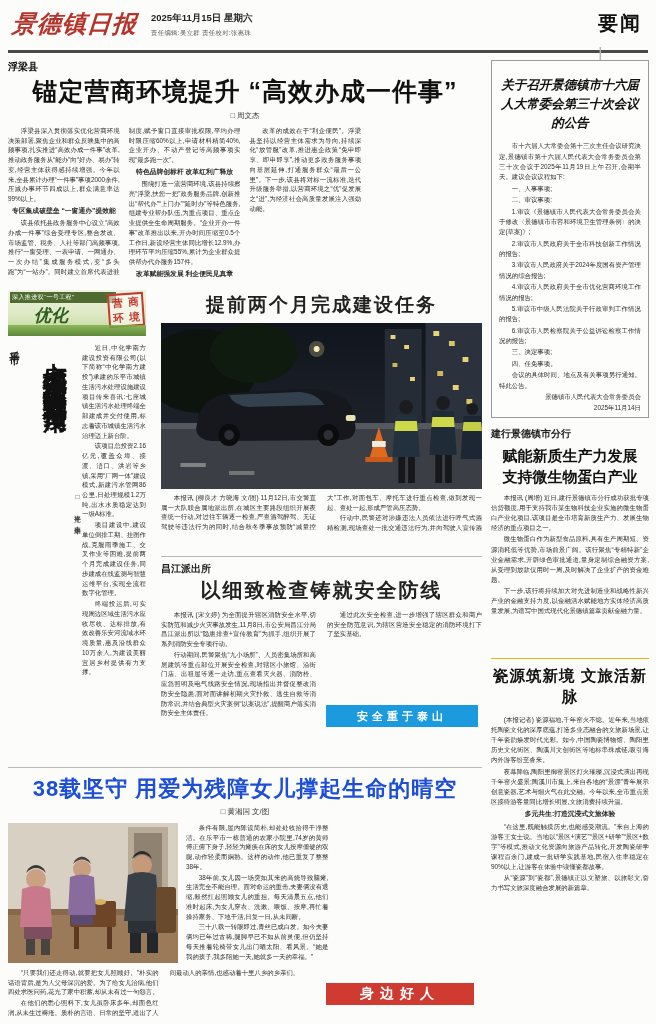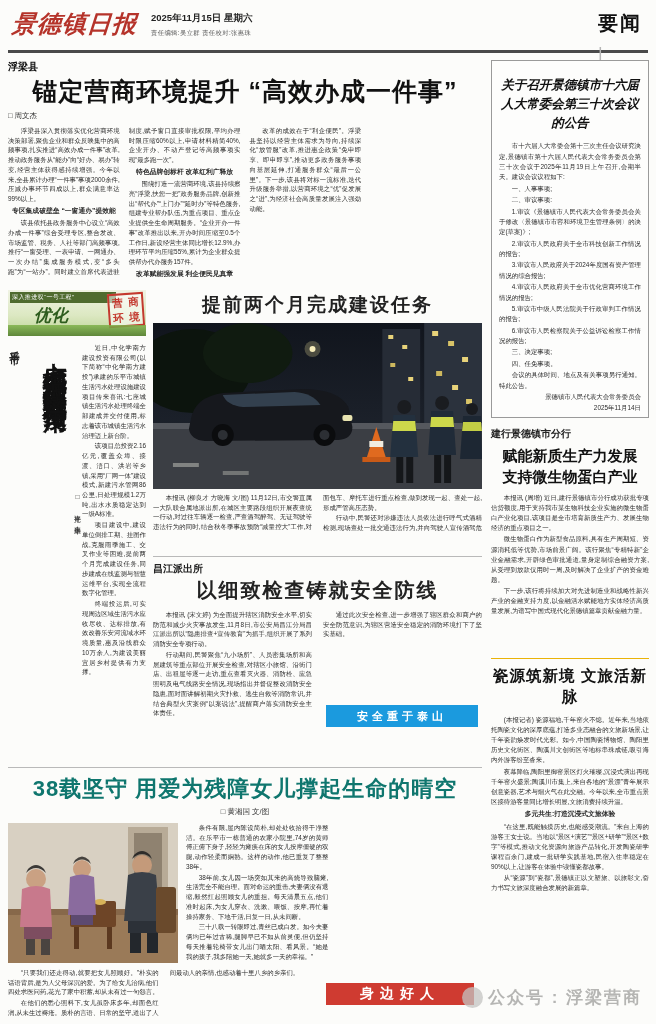--- a/index.html
+++ b/index.html
@@ -22,25 +22,25 @@
   .cols{display:flex;gap:9px;padding:0 2px;}
   .left-main{width:474px;flex:none;}
   .sidebar{width:158px;flex:none;}
   p{margin:0 0 1px 0;text-indent:2em;}
   p.h{text-indent:0;text-align:center;font-weight:700;margin:2px 0;}
   p.r{text-align:right;text-indent:0;}
   .smallbody{font-size:6.4px;line-height:1.52;text-align:justify;color:#2c2c2c;}
   
   .kicker{font-size:10px;font-weight:700;color:#111;}
   .main-title{font-size:25px;font-weight:900;text-align:center;margin:1px 0 3px 0;letter-spacing:1px;color:#111;}
-  .byline{font-size:7.5px;color:#333;margin-bottom:5px;}
+  .byline{text-align:center;font-size:7.5px;color:#333;margin-bottom:5px;}
   .main-body{column-count:4;column-gap:9px;column-fill:auto;height:156px;overflow:hidden;}
   .main-body p.h{font-size:6.8px;}
   
-  .mid-row{display:flex;gap:7px;margin-top:8px;height:468px;}
+  .mid-row{display:flex;gap:15px;margin-top:8px;height:468px;}
   .left-block{width:138px;flex:none;}
   .banner{position:relative;height:46px;background:linear-gradient(180deg,#f0f3e4 0%,#dce8c2 55%,#bcd494 100%);overflow:hidden;}
   .banner-strip{position:absolute;top:2px;left:2px;right:30px;background:#4f6b2f;color:#fff;
                 font-size:6px;padding:1px 2px;letter-spacing:.4px;white-space:nowrap;}
   .banner-script{position:absolute;left:26px;top:14px;font-size:17px;font-weight:900;color:#2e5d1e;
                  font-family:"DejaVu Serif",serif;font-style:italic;}
   .banner-seal{position:absolute;right:2px;top:3px;width:32px;height:30px;border:2px solid #c3392e;
                color:#c3392e;display:grid;grid-template-columns:1fr 1fr;align-items:center;
                font-size:10.5px;font-weight:900;text-align:center;line-height:1.2;
                background:rgba(255,255,255,.55);transform:rotate(-4deg);}
@@ -59,21 +59,21 @@
   .photo-night{width:100%;height:166px;display:block;}
   .traffic-caption{column-count:2;column-gap:11px;column-fill:auto;height:56px;overflow:hidden;margin-top:4px;}
   .cj{position:relative;border-top:1px solid #b9b9b9;margin-top:7px;padding-top:5px;}
   .cj-kicker{font-size:10px;font-weight:700;}
   .cj-title{font-size:20px;font-weight:900;text-align:center;margin:1px 0 6px 0;letter-spacing:2px;}
   .cj-body{column-count:2;column-gap:11px;column-fill:auto;height:120px;overflow:hidden;}
   .badge-blue{position:absolute;right:4px;bottom:3px;width:152px;height:22px;color:#fff;
               font-size:11px;font-weight:700;display:flex;align-items:center;justify-content:center;letter-spacing:4px;}
   
   .care{position:relative;border-top:1px solid #b9b9b9;margin-top:9px;padding-top:6px;}
-  .care-title{font-size:22px;font-weight:900;text-align:center;letter-spacing:1px;color:#0f766e;}
+  .care-title{font-size:22px;font-weight:900;text-align:center;letter-spacing:1px;color:#1d4ed8;}
   .care-byline{font-size:7.5px;text-align:center;margin:3px 0 6px 0;color:#333;}
   .care-row{display:flex;gap:8px;}
   .photo-family{width:170px;height:140px;flex:none;display:block;}
   .care-body{flex:1;column-count:2;column-gap:11px;column-fill:auto;height:140px;overflow:hidden;}
   .care-body2{column-count:3;column-gap:11px;column-fill:auto;height:52px;overflow:hidden;margin-top:5px;}
   .badge-red{position:absolute;left:318px;bottom:15px;width:148px;height:22px;color:#fff;
              font-size:14px;font-weight:700;display:flex;align-items:center;justify-content:center;letter-spacing:6px;}
   
   .notice{border:1px solid #9a9a9a;padding:9px 7px;height:358px;box-sizing:border-box;background:#fdfdfc;}
   .notice-title{font-size:12.5px;font-weight:900;text-align:center;line-height:1.5;margin:6px 0 9px 0;color:#111;font-style:italic;}
@@ -328,17 +328,13 @@
             <p>(本报记者) 瓷源福地,千年窑火不熄。近年来,当地依托陶瓷文化的深厚底蕴,打造多业态融合的文旅新场景,让千年瓷韵焕发时代光彩。如今,中国陶瓷博物馆、陶阳里历史文化街区、陶溪川文创街区等地标串珠成链,吸引海内外游客纷至沓来。</p>
             <p>夜幕降临,陶阳里御窑景区灯火璀璨,沉浸式演出再现千年窑火盛景;陶溪川市集上,来自各地的“景漂”青年展示创意瓷器,艺术与烟火气在此交融。今年以来,全市重点景区接待游客量同比增长明显,文旅消费持续升温。</p>
             <p class="h">多元共生:打造沉浸式文旅体验</p>
             <p>“在这里,既能触摸历史,也能感受潮流。”来自上海的游客王女士说。当地以“景区+演艺”“景区+研学”“景区+数字”等模式,推动文化资源向旅游产品转化,开发陶瓷研学课程百余门,建成一批研学实践基地,民宿入住率稳定在90%以上,让游客在体验中读懂瓷都故事。</p>
             <p>从“瓷源”到“瓷都”,景德镇正以文塑旅、以旅彰文,奋力书写文旅深度融合发展的新篇章。</p>
           </div>
       </div>
     </div>
   </div>
 
-  <div class="watermark">
-    <div class="wm-circle"></div>
-    <div class="wm-text">公众号 : 浮梁营商</div>
-  </div>
 </div>
 
 </body></html>

